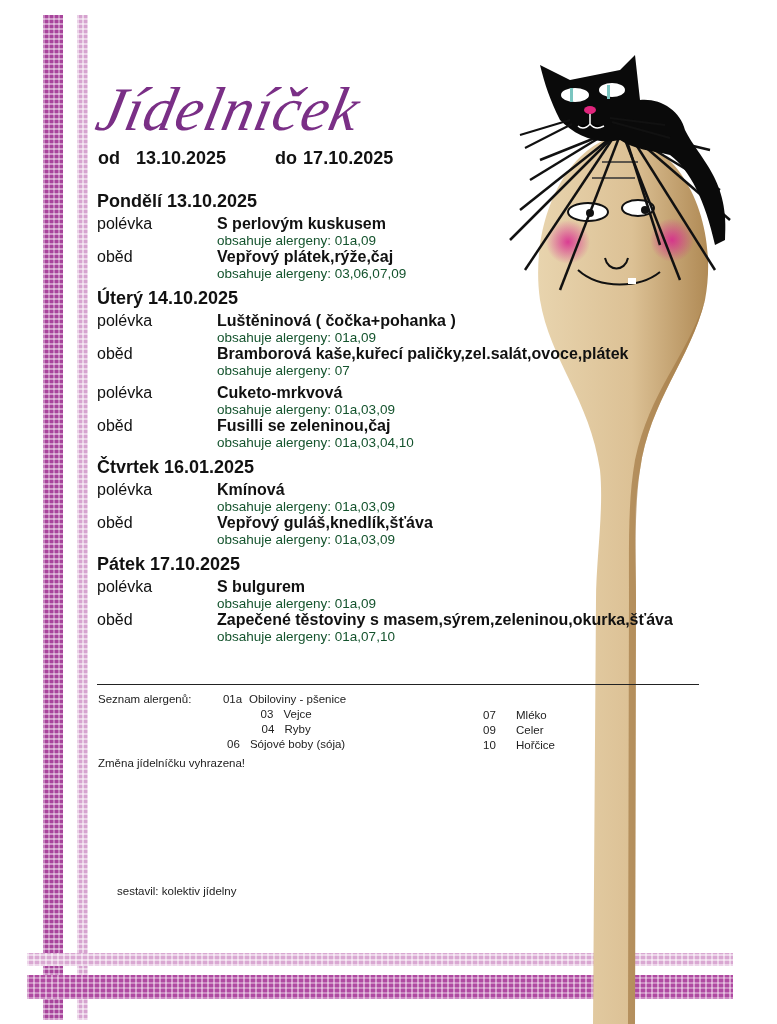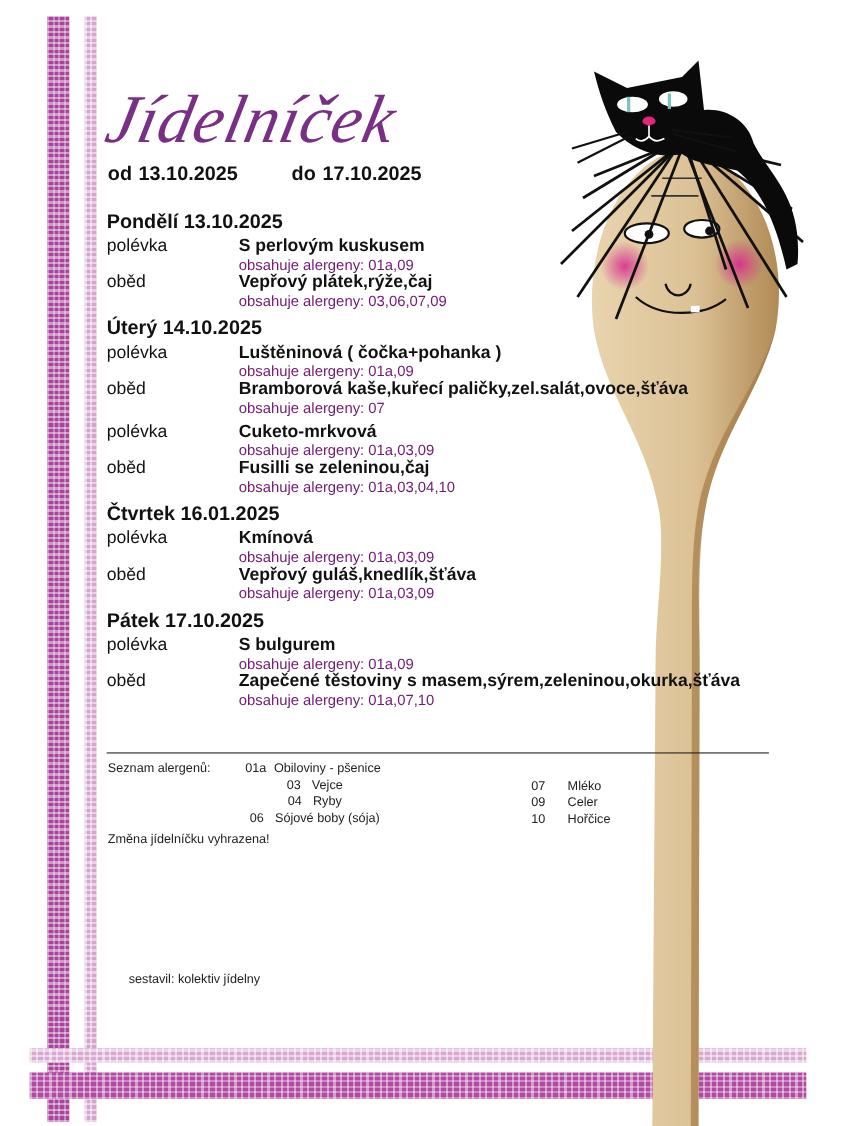--- a/index.html
+++ b/index.html
@@ -30,21 +30,21 @@
            transform:skewX(-12deg); }
   .range { position:absolute; left:98px; top:148px; font-weight:bold; font-size:18px; }
   .range span { margin-right:22px; }
 
   .days { position:absolute; left:97px; top:190px; width:660px; }
   .day { margin-bottom:6px; }
   .day-h { font-weight:bold; font-size:18px; line-height:22px; margin-bottom:3px; }
   .row { display:flex; }
   .row .lbl { width:120px; font-weight:normal; font-size:16px; line-height:18px; }
   .row .dish { font-weight:bold; font-size:16px; line-height:18px; white-space:nowrap; }
-  .alg { padding-left:120px; font-size:13.5px; line-height:15px; color:#701a75; }
+  .alg { padding-left:120px; font-size:13.5px; line-height:15px; color:#14532d; }
 
   .rule { position:absolute; left:97px; top:684px; width:602px; height:1px; background:#222; }
   .legend { position:absolute; left:98px; top:692px; font-size:11.5px; line-height:15px; color:#222; }
   .legend .lt { position:absolute; left:0; top:0; white-space:nowrap; }
   .legend .col { position:absolute; top:0; }
   .legend .it { white-space:nowrap; height:15px; }
   .legend .code { display:inline-block; width:33px; }
   .note { position:absolute; left:98px; top:757px; font-size:11.5px; color:#222; }
   .author { position:absolute; left:117px; top:885px; font-size:11.5px; color:#222; }
 </style>
@@ -110,21 +110,21 @@
   <g stroke="#fff" stroke-width="1.5">
       <path d="M90 74 L90 84 M90 84 C85 90 80 88 78 86 M90 84 C95 90 100 88 104 86"></path>
     </g>
   <g stroke="#111" stroke-width="2">
       <path d="M70 80 L20 95 M72 84 L25 108 M110 78 L165 85 M112 82 L170 98"></path>
     </g>
 </svg>
 
 <div class="title">Jídelníček</div>
 <div class="range">
-  <span><span style="margin-right:6px">od</span><span>13.10.2025</span></span>
+  <span><span style="margin-right:16px">od</span><span>13.10.2025</span></span>
   <span><span style="margin-right:6px">do</span><span>17.10.2025</span></span>
 </div>
 
 <div class="days" id="days">
     <div class="day">
       <div class="day-h">Pondělí 13.10.2025</div>
       <div class="row">
       <div class="lbl">polévka</div>
       <div class="dish">S perlovým kuskusem</div>
     </div>
@@ -137,21 +137,21 @@
     </div>
     <div class="day">
       <div class="day-h">Úterý 14.10.2025</div>
       <div class="row">
       <div class="lbl">polévka</div>
       <div class="dish">Luštěninová ( čočka+pohanka )</div>
     </div>
     <div class="alg">obsahuje alergeny: 01a,09</div>
       <div class="row">
       <div class="lbl">oběd</div>
-      <div class="dish">Bramborová kaše,kuřecí paličky,zel.salát,ovoce,šťáva</div>
+      <div class="dish">Bramborová kaše,kuřecí paličky,zel.salát,ovoce,plátek</div>
     </div>
     <div class="alg">obsahuje alergeny: 07</div>
     </div>
     <div class="day">
       <div class="row">
       <div class="lbl">polévka</div>
       <div class="dish">Cuketo-mrkvová</div>
     </div>
     <div class="alg">obsahuje alergeny: 01a,03,09</div>
       <div class="row">

